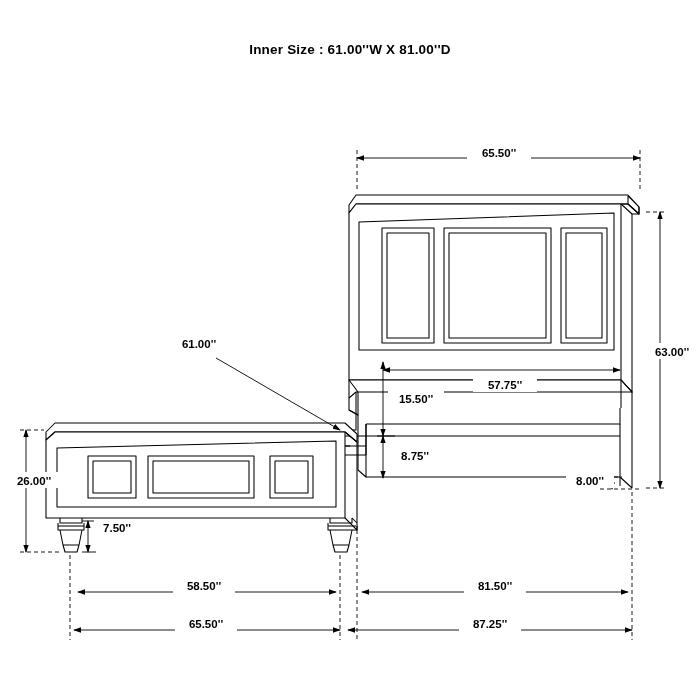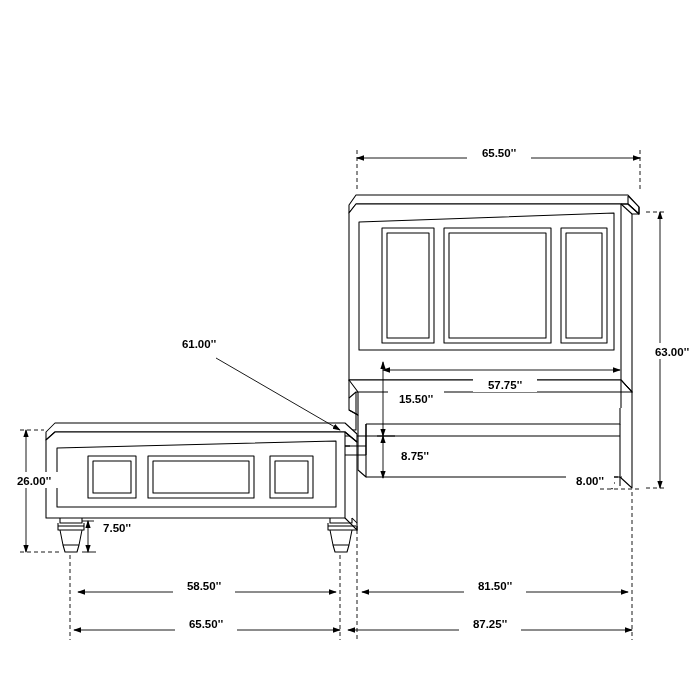--- a/index.html
+++ b/index.html
@@ -43,20 +43,21 @@
     font-size: 11.5px;
     font-weight: bold;
     fill: #000;
   }
 </style>
 </head>
 <body>
 
 <div id="stage">
 
+  <div id="title">Inner Size : 61.00''W X 81.00''D</div>
 
   <svg id="drawing" viewBox="0 0 700 700">
     <defs>
       <marker id="ah" markerWidth="9" markerHeight="9" refX="8" refY="3" orient="auto" markerUnits="strokeWidth">
         <path d="M0,0 L9,3 L0,6 z" fill="#000"></path>
       </marker>
       <marker id="ahs" markerWidth="9" markerHeight="9" refX="1" refY="3" orient="auto" markerUnits="strokeWidth">
         <path d="M9,0 L0,3 L9,6 z" fill="#000"></path>
       </marker>
     </defs>

